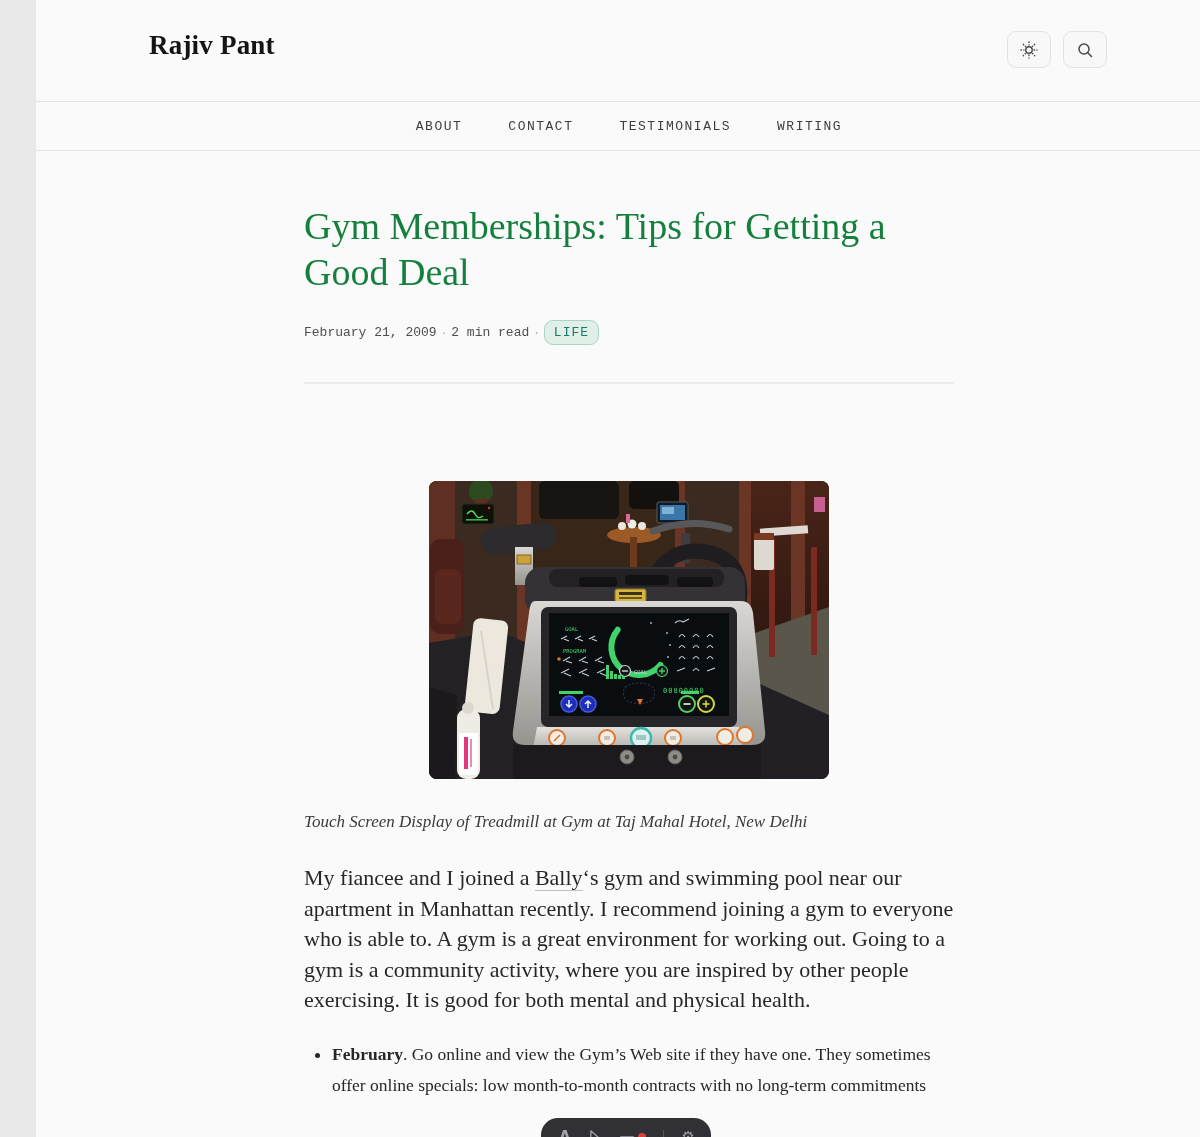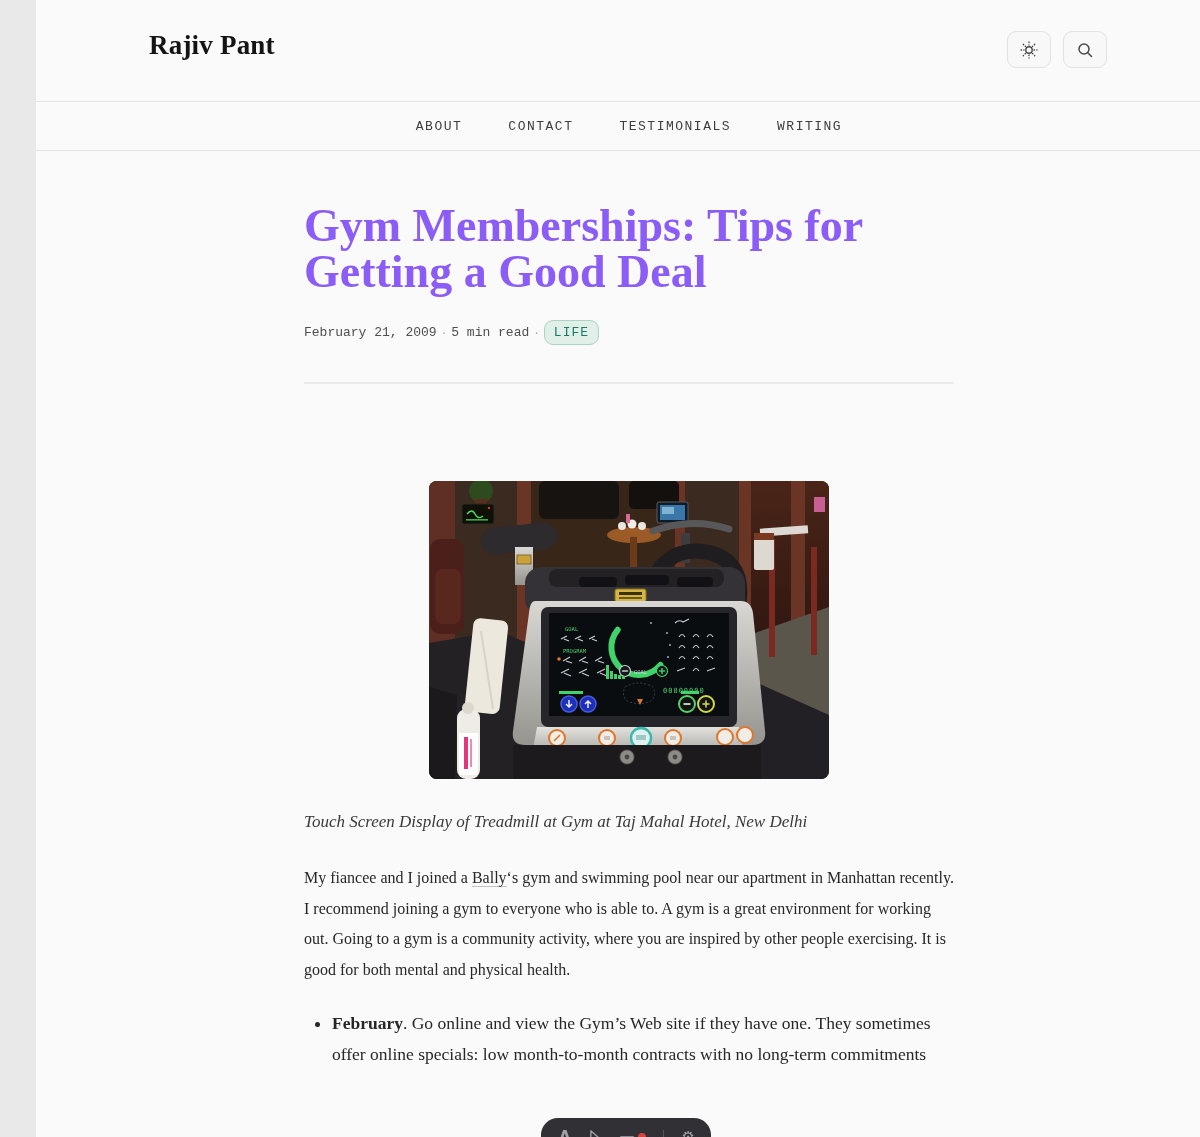--- a/index.html
+++ b/index.html
@@ -13,29 +13,29 @@
   
   .site-title{position:absolute;left:113px;top:30px;font-size:27px;font-weight:600;color:#141414;letter-spacing:.2px;}
   .header-buttons{position:absolute;left:971px;top:31px;display:flex;gap:12px;}
   .hbtn{width:44px;height:37px;border:1px solid #e2e2e2;border-radius:9px;background:#f8f8f8;display:flex;align-items:center;justify-content:center;cursor:pointer;box-sizing:border-box;}
   .hbtn svg{display:block;}
   
   .nav{position:absolute;top:101px;left:0;width:1186px;height:50px;border-top:1px solid #e4e4e4;border-bottom:1px solid #e4e4e4;display:flex;align-items:center;justify-content:center;gap:46px;box-sizing:border-box;}
   .nav a{font-family:"Liberation Mono",monospace;font-size:13px;letter-spacing:1.5px;color:#3d3d3d;text-decoration:none;cursor:pointer;}
   
   .content{position:absolute;left:268px;top:151px;width:650px;}
-  .post-title{margin:52px 0 0 0;font-size:46px;line-height:46px;font-weight:700;color:#8b5cf6;}
+  .post-title{margin:52px 0 0 0;font-size:38px;line-height:46px;font-weight:400;color:#15803d;}
   .meta{margin-top:25px;display:flex;align-items:center;gap:4px;font-family:"Liberation Mono",monospace;font-size:13px;color:#4f4f4f;}
   .meta .dot{color:#a3a3a3;font-size:11px;}
   .tag{display:inline-block;padding:4px 9px;border:1px solid #a9d4c6;border-radius:9px;background:#e1efe9;color:#1a7a68;font-size:13px;letter-spacing:1px;cursor:pointer;}
   .rule{margin-top:37px;height:2px;background:#ebebeb;border:none;}
   figure{margin:97px 0 0 0;padding:0;}
   .photo{width:400px;height:298px;margin:0 auto;border-radius:8px;overflow:hidden;background:#241812;}
   figcaption{margin-top:30px;font-style:italic;font-size:17px;line-height:26px;color:#3a3a3a;}
-  .body-text p{margin:23px 0 0 0;font-size:16px;line-height:30.6px;color:#272727;}
+  .body-text p{margin:23px 0 0 0;font-size:22px;line-height:30.6px;color:#272727;}
   .body-text p.first{margin-top:28px;}
   a.inline-link{color:#272727;text-decoration:none;border-bottom:1px solid #c2c2c2;cursor:pointer;}
   ul.tips{margin:23px 0 0 0;padding:0 0 0 28px;}
   ul.tips li{font-size:17.5px;line-height:30.6px;color:#272727;}
   ul.tips li b{font-weight:700;}
   
   .overlay-bar{position:absolute;left:505px;top:1118px;width:170px;height:44px;border-radius:17px;background:rgba(37,37,42,.95);z-index:50;display:flex;align-items:flex-start;justify-content:space-between;padding:11px 16px 0 18px;box-sizing:border-box;}
   .ob-icon{color:#a2a2aa;font-family:"DejaVu Sans",sans-serif;font-size:15px;line-height:16px;cursor:pointer;display:flex;align-items:center;height:16px;}
   .ob-a{font-weight:700;}
   .ob-toggle{display:flex;align-items:center;gap:4px;cursor:pointer;height:16px;}
@@ -83,21 +83,21 @@
     <a>TESTIMONIALS</a>
     <a>WRITING</a>
   </nav>
 
   <div class="content">
     <h1 class="post-title">Gym Memberships: Tips for Getting a Good Deal</h1>
 
     <div class="meta">
       <span>February 21, 2009</span>
       <span class="dot">·</span>
-      <span>5 min read</span>
+      <span>2 min read</span>
       <span class="dot">·</span>
       <span class="tag">LIFE</span>
     </div>
 
     <hr class="rule">
 
     <figure>
       <div class="photo">
         
         <svg width="400" height="298" viewBox="0 0 400 298">

